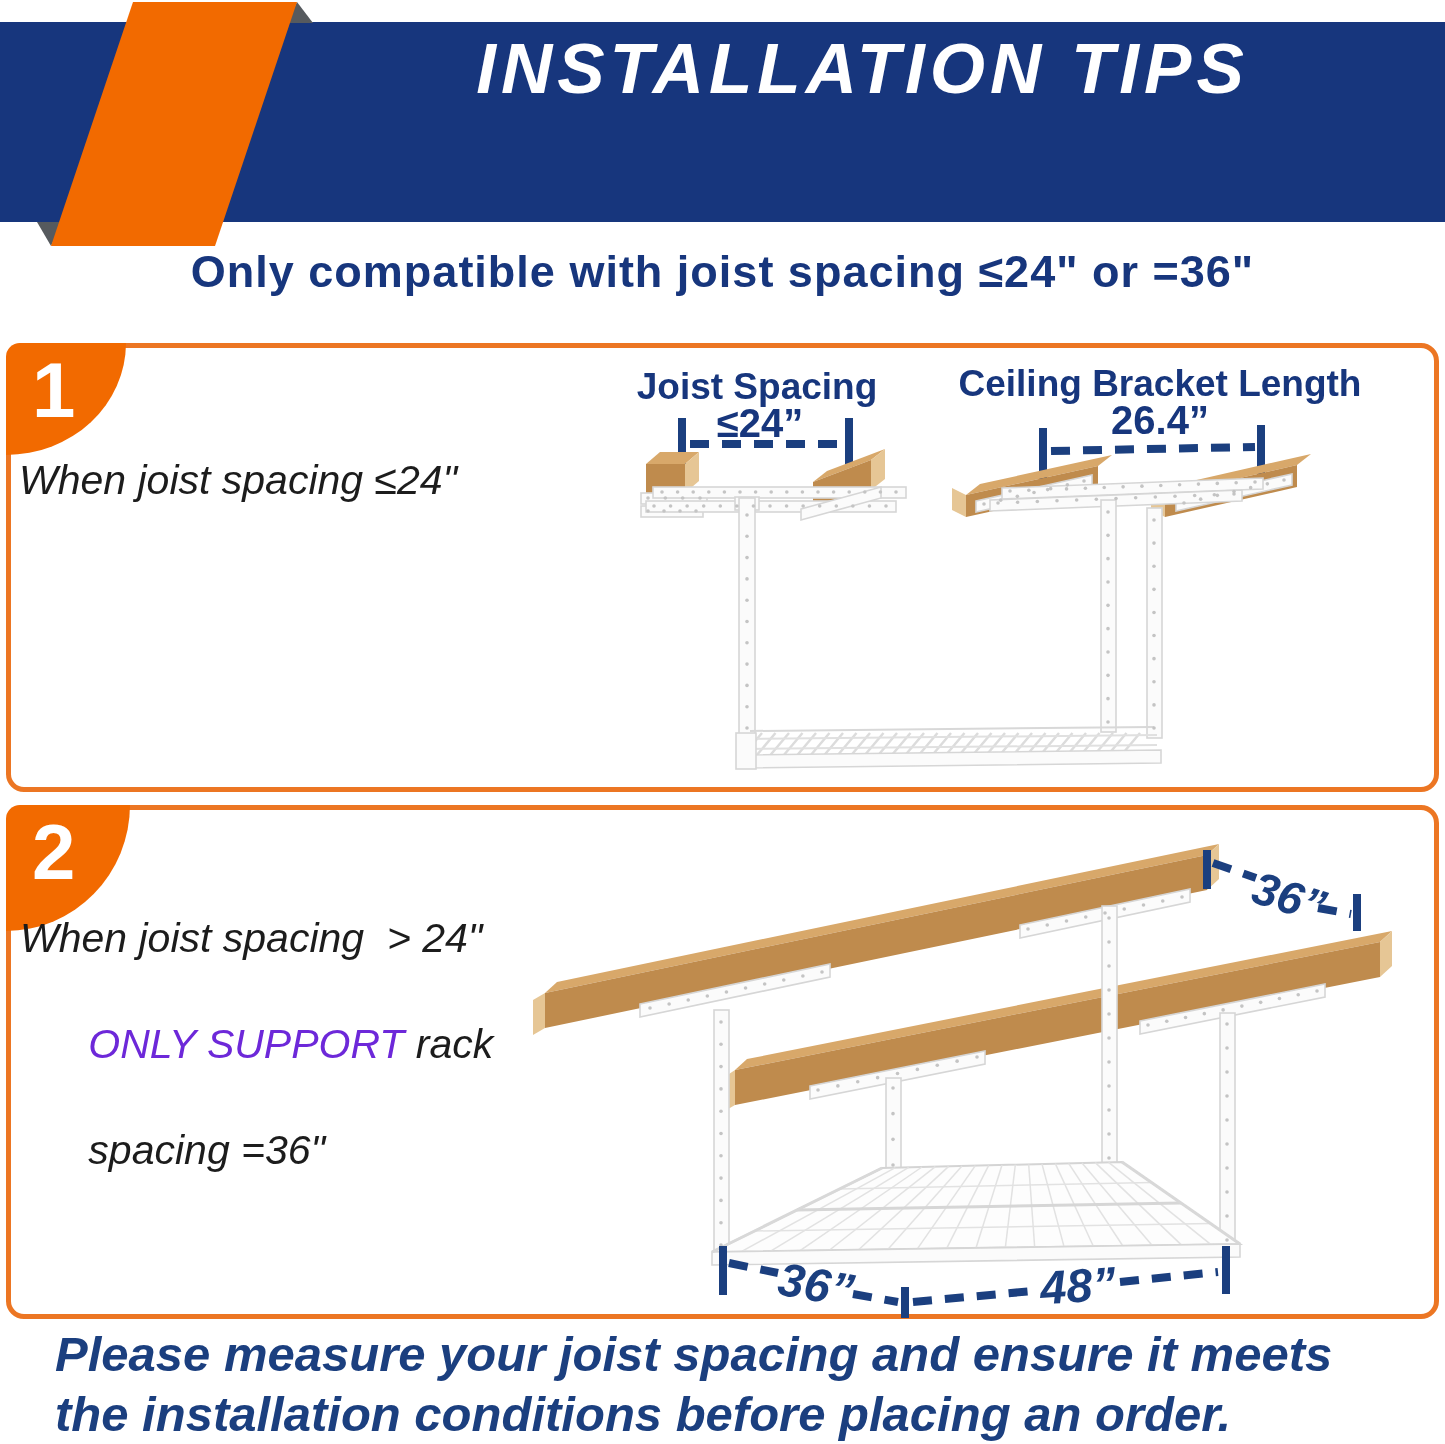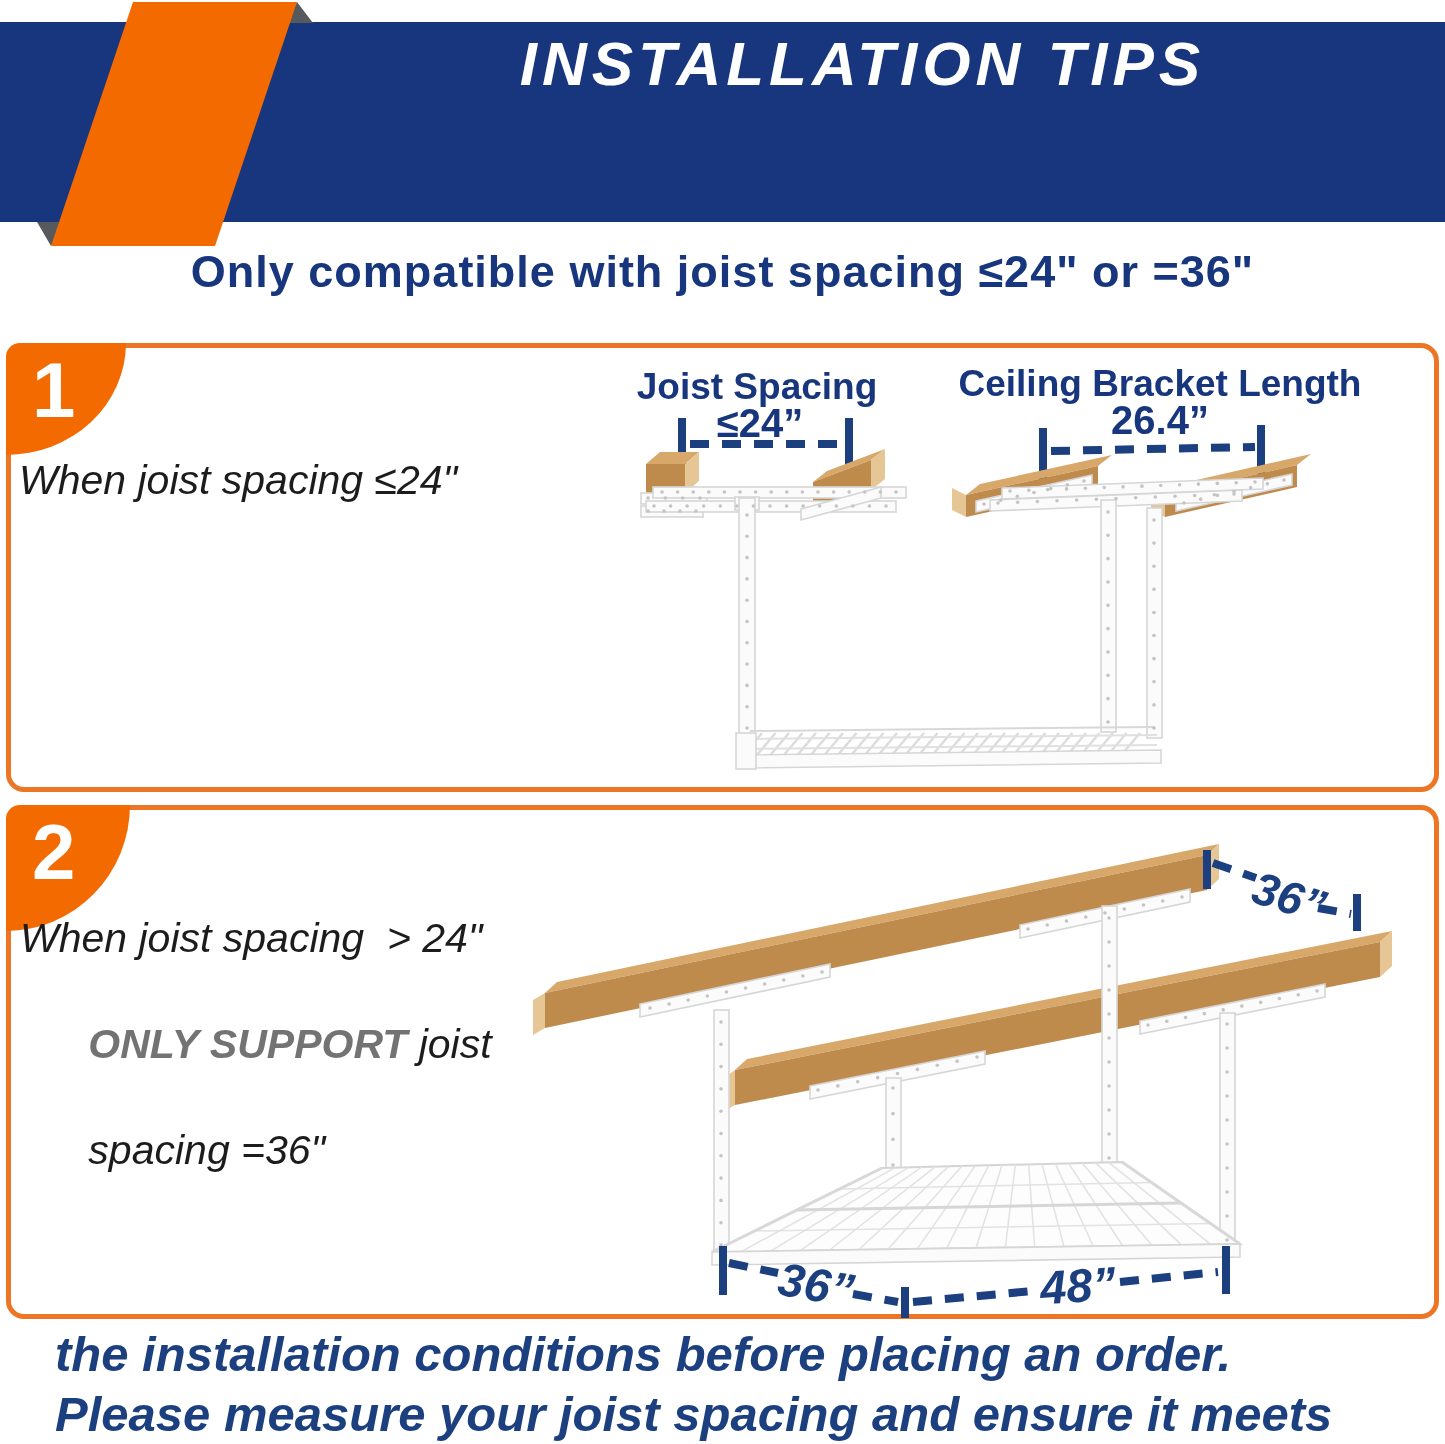--- a/index.html
+++ b/index.html
@@ -1,21 +1,21 @@
 <!DOCTYPE html>
 <html><head>
 <meta charset="utf-8">
 <style>
   html,body{margin:0;padding:0;background:#fff;}
   .page{position:relative;width:1445px;height:1444px;background:#fff;overflow:hidden;
         font-family:"Liberation Sans",sans-serif;}
   
   .banner{position:absolute;left:0;top:22px;width:1445px;height:200px;background:#17367d;}
   .banner-title{position:absolute;left:305px;top:28px;width:1115px;text-align:center;
-        font-size:62px;font-weight:bold;font-style:italic;color:#ffffff;letter-spacing:5px;
+        font-size:71px;font-weight:bold;font-style:italic;color:#ffffff;letter-spacing:5px;
         white-space:nowrap;}
   .fold{position:absolute;left:0;top:0;width:330px;height:250px;background:#565a5e;}
   .fold.top{clip-path:polygon(297px 2px,313px 23px,286px 23px);}
   .fold.bottom{clip-path:polygon(63px 222px,37px 222px,51px 246px);}
   .ribbon{position:absolute;left:0;top:0;width:330px;height:248px;background:#f26a00;
         clip-path:polygon(133px 2px,297px 2px,215px 246px,51px 246px);}
   .subtitle{position:absolute;left:0;top:246px;width:1445px;text-align:center;
         font-size:45px;font-weight:bold;color:#17367d;letter-spacing:1px;}
   
   .tip-box{position:absolute;left:6px;width:1433px;background:#fff;
@@ -25,21 +25,21 @@
   .badge{position:absolute;left:-5px;top:-5px;background:#f26a00;border-radius:14px 0 100% 0;}
   #box1 .badge{width:120px;height:112px;}
   #box2 .badge{width:124px;height:126px;}
   .badge-num{position:absolute;left:26px;top:2px;color:#fff;font-size:78px;font-weight:bold;
         font-style:normal;}
   .box-text{position:absolute;font-style:italic;color:#1c1c1c;font-size:41px;line-height:51px;
         white-space:pre-wrap;}
   #box1 .para1{left:8px;top:107px;}
   #box1 .para2{left:8px;top:230px;}
   #box2 .para{left:9px;top:102px;line-height:53px;}
-  .emph{color:#737373;font-weight:bold;}
+  .emph{color:#6d28d9;font-weight:normal;}
   .diagram-svg{position:absolute;}
   #diagram1{left:589px;top:-5px;width:845px;height:449px;}
   #diagram2{left:509px;top:5px;width:925px;height:503px;}
   
   .footer{position:absolute;left:55px;top:1324px;width:1370px;font-size:49px;line-height:60px;
         font-weight:bold;font-style:italic;color:#1b3f7f;}
   
   text.dlabel{font-family:"Liberation Sans",sans-serif;font-weight:bold;fill:#17367d;}
   text.dim{font-family:"Liberation Sans",sans-serif;font-weight:bold;font-style:italic;fill:#1b3f7f;}
   .wood-front{fill:#bf8b4d;}.wood-top{fill:#d8a86a;}.wood-end{fill:#e6c695;}
@@ -281,21 +281,21 @@
           <circle cx="1154" cy="728" r="1.8" fill="#c4c4c4"></circle>
         </g>
     </svg>
   </div>
 
   <div class="tip-box" id="box2">
     <div class="badge">
       <div class="badge-num">2</div>
     </div>
     <div class="box-text para"><span>When joist spacing  &gt; 24"</span><br>
-      <span class="emph">ONLY SUPPORT</span><span> joist</span><br>
+      <span class="emph">ONLY SUPPORT</span><span> rack</span><br>
       <span>spacing =36"</span></div>
 
     <svg id="diagram2" class="diagram-svg" viewBox="520 805 925 503">
 
       <g>
         <polygon class="wood-top" points="545,983 557,972 1219,834 1207,845"></polygon>
         <polygon class="wood-front" points="545,983 1207,845 1207,880 545,1018"></polygon>
         <polygon class="wood-end" points="533,990 545,983 545,1018 533,1025"></polygon>
         <polygon class="wood-end" points="1207,845 1219,834 1219,869 1207,880"></polygon>
       </g>
@@ -442,16 +442,16 @@
         <line class="tick" x1="905" y1="1277" x2="905" y2="1324"></line>
         <line class="dash" x1="913" y1="1292" x2="1033" y2="1281"></line>
         <text class="dim" x="1078" y="1292" font-size="47" text-anchor="middle" transform="rotate(-4 1078 1277)">48”</text>
         <line class="dash" x1="1120" y1="1272" x2="1218" y2="1262"></line>
         <line class="tick" x1="1226" y1="1236" x2="1226" y2="1284"></line>
       </g>
     </svg>
   </div>
 
   <div class="footer">
+    <div>Please measure your joist spacing and ensure it meets</div>
     <div>the installation conditions before placing an order.</div>
-    <div>Please measure your joist spacing and ensure it meets</div>
   </div>
 </div>
 
 </body></html>

